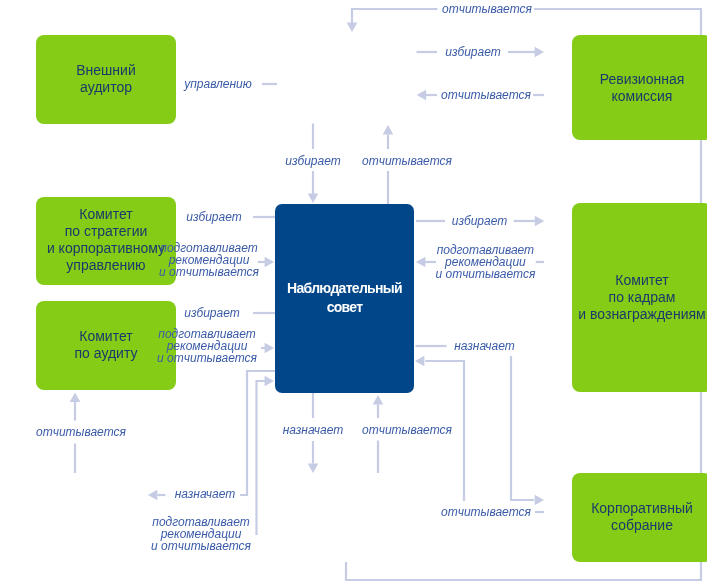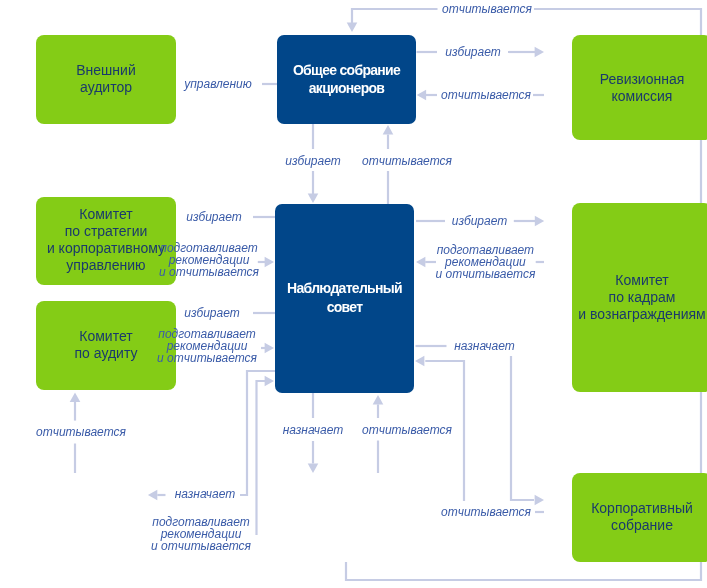--- a/index.html
+++ b/index.html
@@ -81,24 +81,20 @@
       <polygon points="415,361 424.4,355.7 424.4,366.3" fill="#c6cce4"></polygon>
       <path d="M 511 356 L 511 500 L 534 500" fill="none" stroke="#c6cce4" stroke-width="2.2" stroke-linecap="butt" stroke-linejoin="miter"></path>
       <polygon points="544,500 534.6,494.7 534.6,505.3" fill="#c6cce4"></polygon>
       <path d="M 535 512 L 544 512" fill="none" stroke="#c6cce4" stroke-width="2.2" stroke-linecap="butt" stroke-linejoin="miter"></path>
     </svg>
 
   <div class="box light" style="left:8px;top:35px;width:140px;height:88.5px">
       <span class="t">Внешний
 аудитор</span>
     </div>
-  <div class="box dark" style="left:277px;top:35px;width:139px;height:88.5px">
-      <span class="t">Общее собрание
-акционеров</span>
-    </div>
   <div class="box light" style="left:544px;top:35px;width:140px;height:105px">
       <span class="t">Ревизионная
 комиссия</span>
     </div>
   <div class="box light" style="left:8px;top:197px;width:140px;height:88px">
       <span class="t" style="transform:translateY(-1px)">Комитет
 по стратегии
 и корпоративному
 управлению</span>
     </div>

